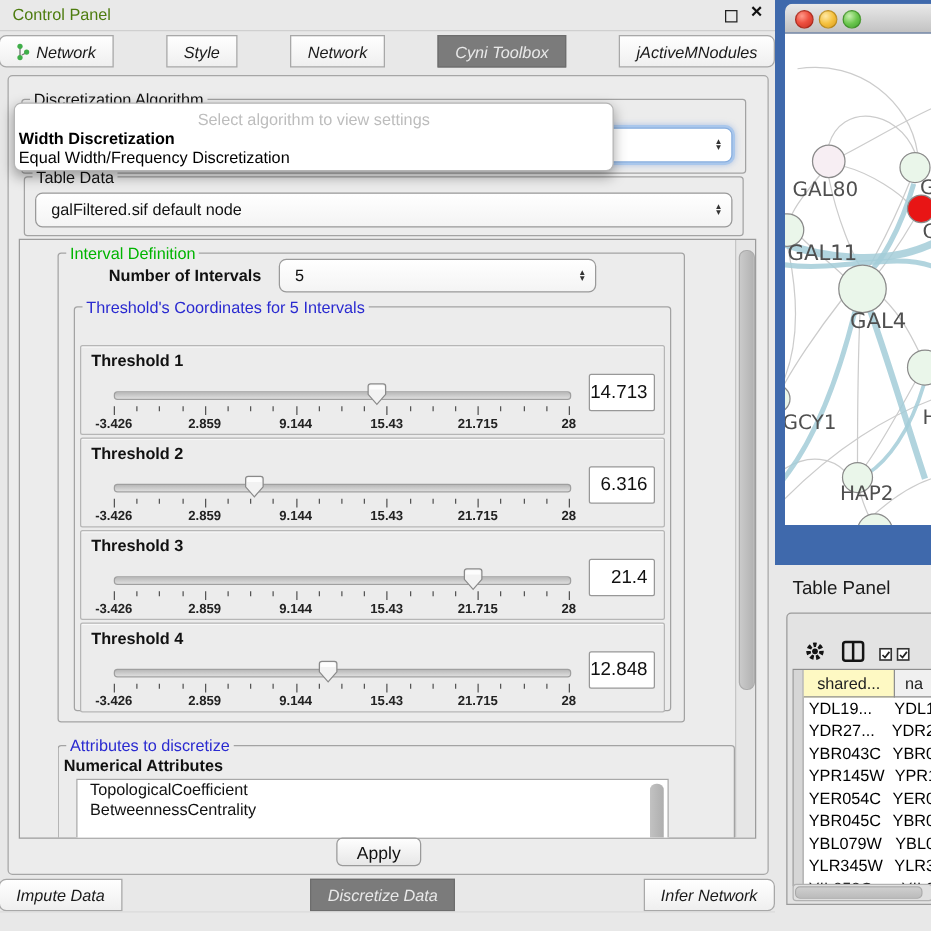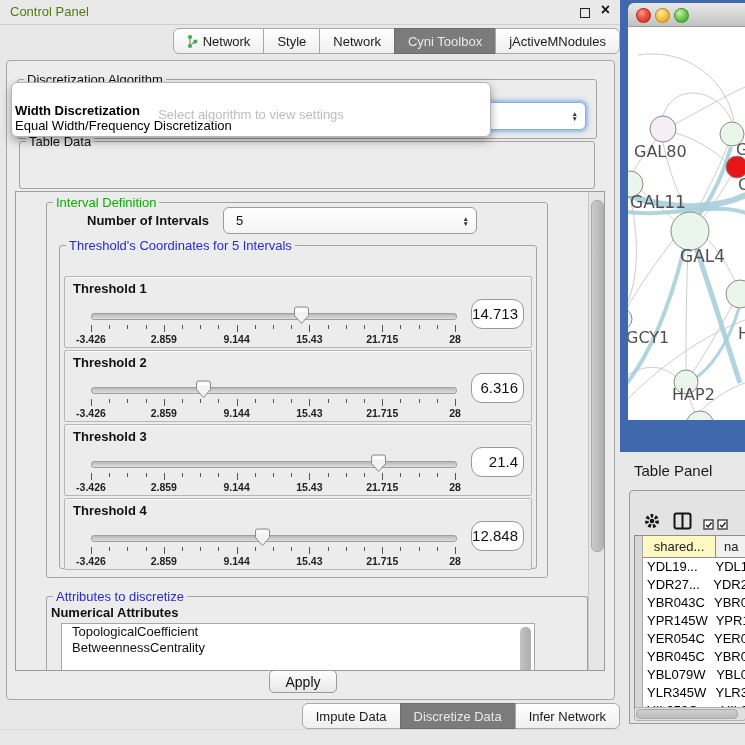--- a/index.html
+++ b/index.html
@@ -7,21 +7,21 @@
        font-family:"Liberation Sans",sans-serif;color:#111;}
   .abs{position:absolute;}
 
   
   #cp-titlebar{left:0;top:0;width:620px;height:24px;background:#e9e9e9;border-bottom:1px solid #cfcfcf;}
   #cp-title{left:10px;top:4px;font-size:13px;color:#4d7c0f;}
   #float-ic{right:30px;top:8px;width:8px;height:8px;border:1.5px solid #222;background:transparent;}
   #close-ic{right:10px;top:1px;font-size:16px;font-weight:bold;color:#111;}
 
   
-  .tabrow{left:0;width:620px;display:flex;justify-content:flex-end;}
+  .tabrow{left:0;width:620px;display:flex;justify-content:space-between;font-style:italic;}
   #top-tabs{top:28px;}
   #bottom-tabs{top:703px;}
   .tab{display:inline-flex;align-items:center;gap:5px;padding:0 13px;height:24px;font-size:13px;
        background:linear-gradient(#ffffff,#efefef);border:1px solid #a8a8a8;margin-left:-1px;
        color:#1a1a1a;white-space:nowrap;}
   .tab:first-child{border-radius:6px 0 0 6px;}
   .tab:last-child{border-radius:0 6px 6px 0;}
   .tab.sel{background:#7b7b7b;color:#e9e9e9;border-color:#6d6d6d;}
 
   
@@ -29,21 +29,21 @@
   .group{position:absolute;border:1px solid #a3a3a3;border-radius:3px;}
   .gtitle{position:absolute;top:-8px;left:6px;background:#ececec;padding:0 3px;font-size:13px;white-space:nowrap;}
   .gtitle.green{color:#00b400;}
   .gtitle.blue{color:#2a2ad0;}
 
   #grp-algorithm{left:10px;top:18px;width:578px;height:58px;}
   #algo-combo{position:absolute;left:8px;top:22px;width:558px;height:26px;background:#fff;
       border:1px solid #88aede;border-radius:6px;box-shadow:0 0 0 2px #a9c7ec,0 0 5px 2px rgba(120,160,220,.55);}
   #popup{position:absolute;left:4px;top:21px;width:478px;height:53px;background:#fff;border:1px solid #b5b5b5;
       border-radius:6px;box-shadow:0 4px 10px rgba(0,0,0,.35);z-index:60;}
-  #popup-hint{position:absolute;top:5px;left:0;width:100%;text-align:center;color:#bdbdbd;font-size:13px;margin-top:19px;}
+  #popup-hint{position:absolute;top:5px;left:0;width:100%;text-align:center;color:#bdbdbd;font-size:13px;}
   .popup-opt{position:absolute;left:3px;font-size:13px;color:#000;white-space:nowrap;}
   #popup-opt1{top:20px;font-weight:bold;}
   #popup-opt2{top:35px;}
 
   #grp-tabledata{left:12px;top:80px;width:574px;height:46px;}
   .combo{position:absolute;background:linear-gradient(#ffffff,#f4f4f4);border:1px solid #9a9a9a;border-radius:6px;
       font-size:13px;color:#111;}
   .combo .cval{position:absolute;left:12px;top:0;line-height:26px;white-space:nowrap;}
   .spin{position:absolute;right:7px;top:50%;transform:translateY(-50%);font-size:6.5px;line-height:5px;
       color:#333;text-align:center;}
@@ -66,21 +66,21 @@
       border-radius:2px;box-shadow:inset 0 1px 0 rgba(255,255,255,.7);}
   .thr-label{position:absolute;left:8px;top:4px;font-size:13px;font-weight:bold;}
   .thr-track{position:absolute;left:26px;top:36px;width:364px;height:5px;border:1px solid #9f9f9f;
       border-radius:3px;background:linear-gradient(#b9b9b9,#dedede);}
   .thr-thumb{position:absolute;top:29px;width:17px;height:19px;}
   .tick{position:absolute;width:1px;background:#555;}
   .tick.major{top:48px;height:7px;}
   .tick.minor{top:48px;height:4px;}
   .tick-label{position:absolute;top:56px;width:50px;text-align:center;font-size:10.5px;font-weight:bold;color:#222;}
   .thr-value{position:absolute;left:406px;top:22px;width:46px;height:28px;background:#fff;border:1px solid #989898;
-      border-radius:11px;font-size:15px;text-align:right;line-height:28px;padding-right:5px;}
+      border-radius:2px;font-size:15px;text-align:right;line-height:28px;padding-right:5px;}
 
   #grp-attrs{left:30px;top:404px;width:500px;height:84px;border-bottom:none;padding-left:40px;}
   #attr-subtitle{position:absolute;left:4px;top:8px;font-size:13px;font-weight:bold;}
   #attr-list{position:absolute;left:14px;top:26px;width:472px;height:58px;background:#fff;border:1px solid #a8a8a8;overflow:hidden;}
   .attr-item{font-size:13px;line-height:16px;padding-left:10px;white-space:nowrap;}
   #attr-list .first{padding-top:3px;}
   #attr-scroll{position:absolute;right:3px;top:3px;width:11px;height:48px;border-radius:5px;
       background:linear-gradient(90deg,#c2c2c2,#aeaeae);}
 
   #apply-btn{position:absolute;left:262px;top:609px;width:68px;height:23px;background:linear-gradient(#fefefe,#e7e7e7);
@@ -164,20 +164,24 @@
   </div>
 
   <div id="popup">
     <div id="popup-hint">Select algorithm to view settings</div>
     <div class="popup-opt" id="popup-opt1">Width Discretization</div>
     <div class="popup-opt" id="popup-opt2">Equal Width/Frequency Discretization</div>
   </div>
 
   <div class="group" id="grp-tabledata">
     <span class="gtitle">Table Data</span>
+    <div class="combo" id="td-combo">
+      <span class="cval">galFiltered.sif default node</span>
+      <span class="spin">▲<br>▼</span>
+    </div>
   </div>
 
   <div id="viewport">
     <div class="group" id="grp-interval">
       <span class="gtitle green">Interval Definition</span>
       <span id="ni-label">Number of Intervals</span>
       <div class="combo" id="ni-combo">
         <span class="cval">5</span>
         <span class="spin">▲<br>▼</span>
       </div>

